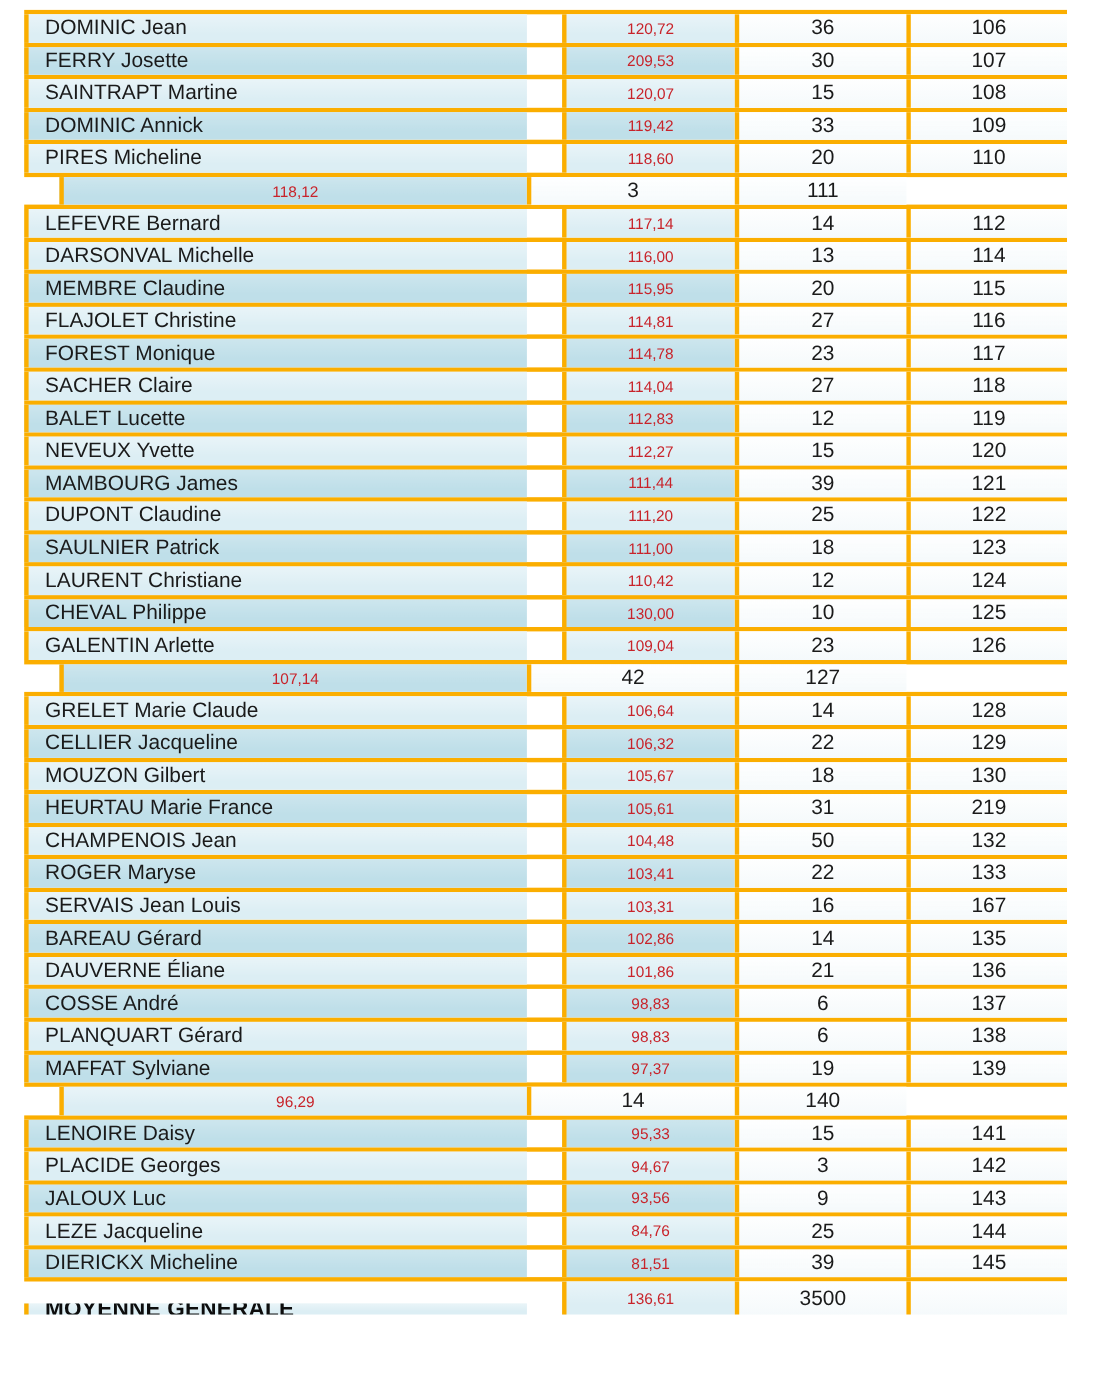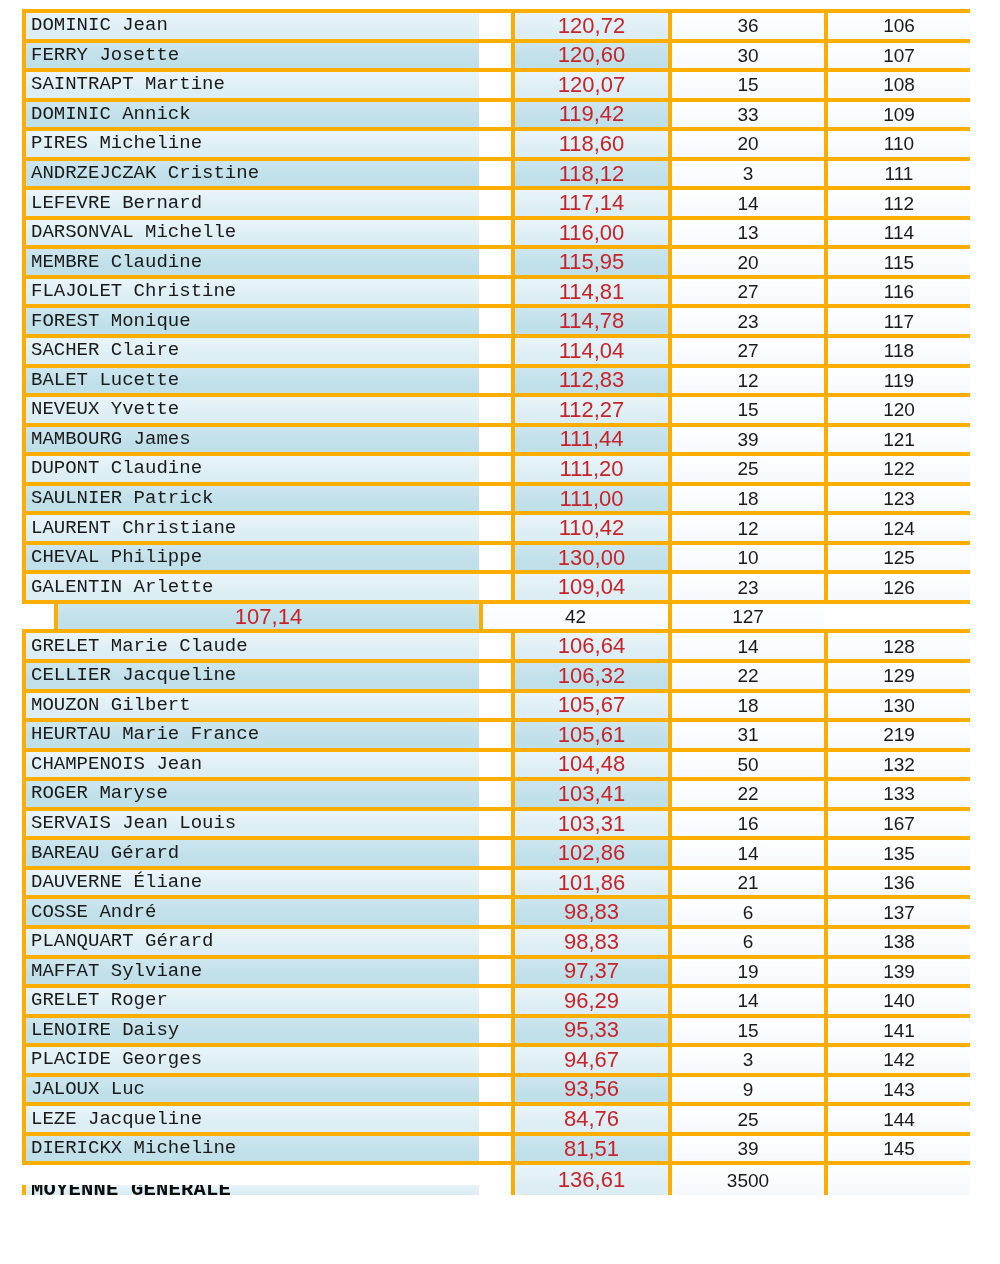--- a/index.html
+++ b/index.html
@@ -30,28 +30,27 @@
     display: flex;
     align-items: center;
     box-sizing: border-box;
     border-left: 4px solid var(--border-color, #FBAE00);
     overflow: hidden;
     white-space: nowrap;
     line-height: 1;
   }
   .cell.name {
     justify-content: flex-start;
-    padding-left: 5px;
+    padding-left: 15px;
     font-size: 19px;
     color: var(--text-color, #1A1A1A);
-    font-family: Liberation Mono, monospace;
   }
   .cell.score {
     justify-content: center;
-    font-size: 22px;
+    font-size: 14px;
     color: var(--score-color, #C8232A);
     margin-left: 32px;
   }
   .cell.count, .cell.rank {
     justify-content: center;
     font-size: 19px;
     color: var(--text-color, #1A1A1A);
     background: linear-gradient(rgba(255,255,255,.55), rgba(244,249,251,.9)), var(--cell-white, #FDFEFE);
   }
   .row.light .cell.name, .row.light .cell.score {
@@ -73,21 +72,21 @@
 
 <div id="results-table">
     <div class="row light">
       <div class="cell name">DOMINIC Jean</div>
       <div class="cell score">120,72</div>
       <div class="cell count">36</div>
       <div class="cell rank">106</div>
     </div>
     <div class="row dark">
       <div class="cell name">FERRY Josette</div>
-      <div class="cell score">120,60</div>
+      <div class="cell score">209,53</div>
       <div class="cell count">30</div>
       <div class="cell rank">107</div>
     </div>
     <div class="row light">
       <div class="cell name">SAINTRAPT Martine</div>
       <div class="cell score">120,07</div>
       <div class="cell count">15</div>
       <div class="cell rank">108</div>
     </div>
     <div class="row dark">
@@ -96,21 +95,20 @@
       <div class="cell count">33</div>
       <div class="cell rank">109</div>
     </div>
     <div class="row light">
       <div class="cell name">PIRES Micheline</div>
       <div class="cell score">118,60</div>
       <div class="cell count">20</div>
       <div class="cell rank">110</div>
     </div>
     <div class="row dark">
-      <div class="cell name">ANDRZEJCZAK Cristine</div>
       <div class="cell score">118,12</div>
       <div class="cell count">3</div>
       <div class="cell rank">111</div>
     </div>
     <div class="row light">
       <div class="cell name">LEFEVRE Bernard</div>
       <div class="cell score">117,14</div>
       <div class="cell count">14</div>
       <div class="cell rank">112</div>
     </div>
@@ -263,21 +261,20 @@
       <div class="cell count">6</div>
       <div class="cell rank">138</div>
     </div>
     <div class="row dark">
       <div class="cell name">MAFFAT Sylviane</div>
       <div class="cell score">97,37</div>
       <div class="cell count">19</div>
       <div class="cell rank">139</div>
     </div>
     <div class="row light">
-      <div class="cell name">GRELET Roger</div>
       <div class="cell score">96,29</div>
       <div class="cell count">14</div>
       <div class="cell rank">140</div>
     </div>
     <div class="row dark">
       <div class="cell name">LENOIRE Daisy</div>
       <div class="cell score">95,33</div>
       <div class="cell count">15</div>
       <div class="cell rank">141</div>
     </div>

